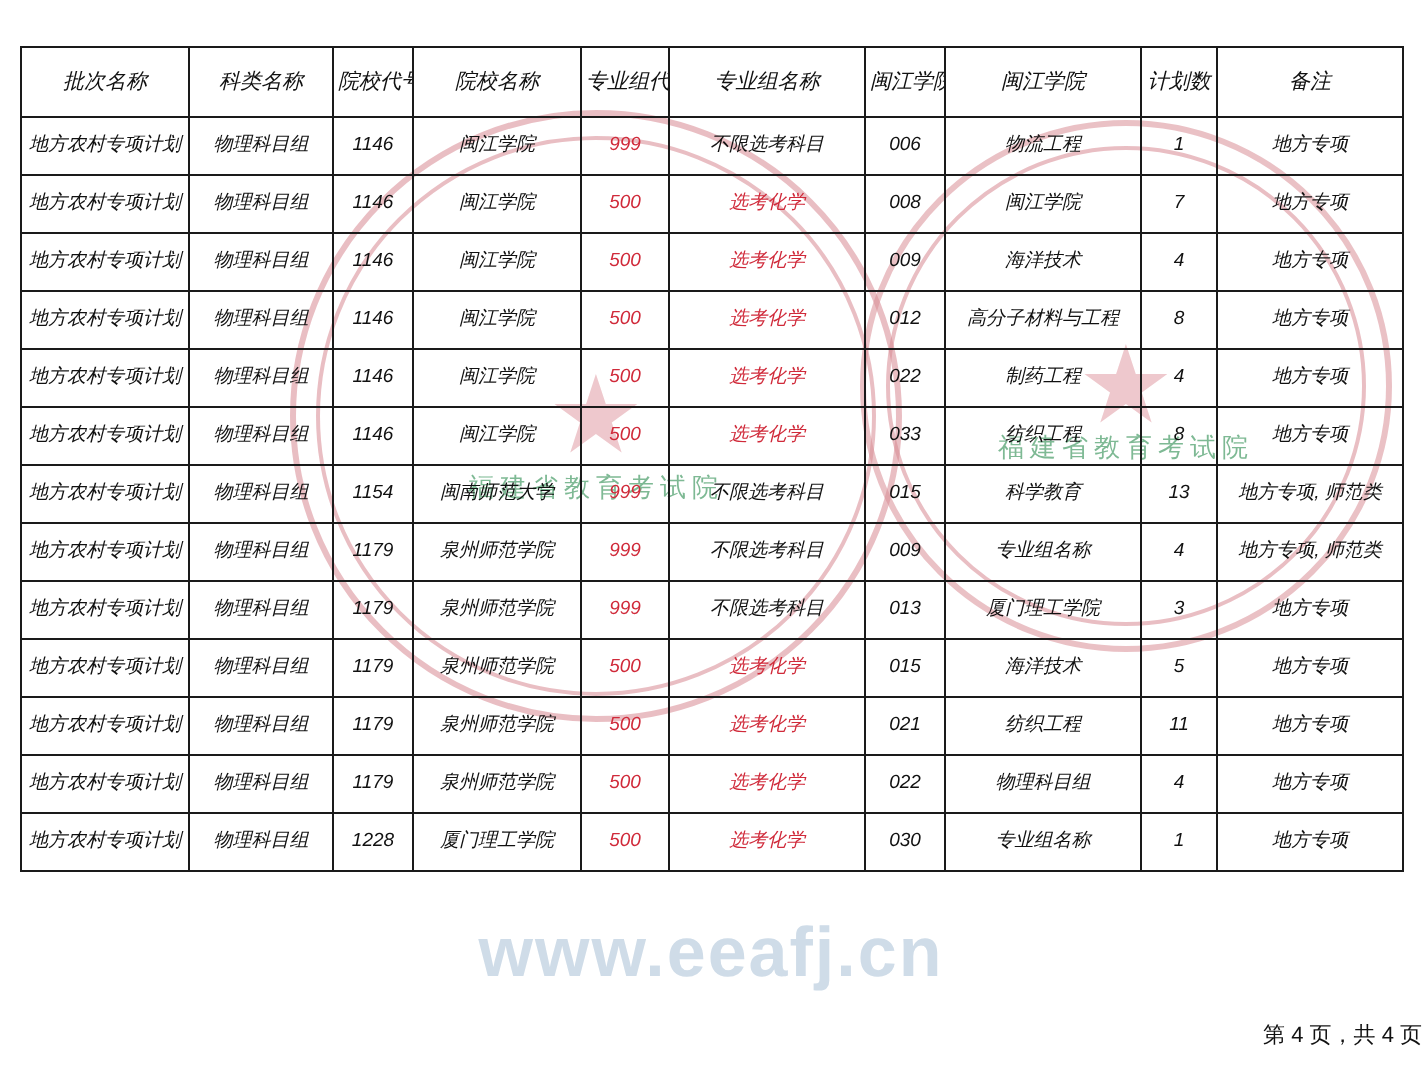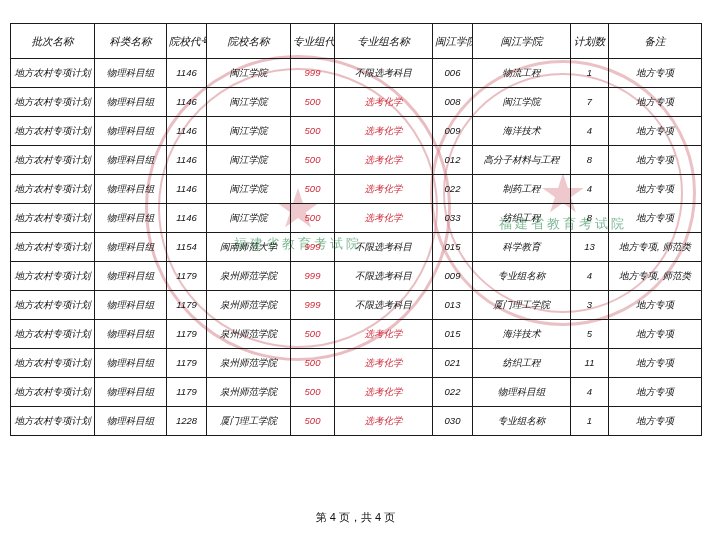--- a/index.html
+++ b/index.html
@@ -117,40 +117,41 @@
   .col-mcode   { width: 40px; }
   .col-mname   { width: 98px; }
   .col-plan    { width: 38px; }
   .col-remark  { width: 93px; }
 
   .footer {
     position: absolute;
     left: 0;
     right: 0;
     top: 510px;
-    text-align: center;
+    text-align: right;
     font-size: 11px;
     color: #111;
     z-index: 3;
   }
 </style>
 </head>
 <body>
 
 <div class="watermark-layer">
   <div class="stamp left">
     <div class="stamp-inner"></div>
     <div class="stamp-star">★</div>
     <div class="stamp-text">福建省教育考试院</div>
   </div>
   <div class="stamp right">
     <div class="stamp-inner"></div>
     <div class="stamp-star">★</div>
     <div class="stamp-text">福建省教育考试院</div>
   </div>
+  <div class="wm-url">www.eeafj.cn</div>
 </div>
 
 <div class="sheet">
   <table class="grid">
     <colgroup>
       <col class="col-batch">
         <col class="col-kelei">
         <col class="col-ycode">
         <col class="col-yname">
       <col class="col-gcode">

